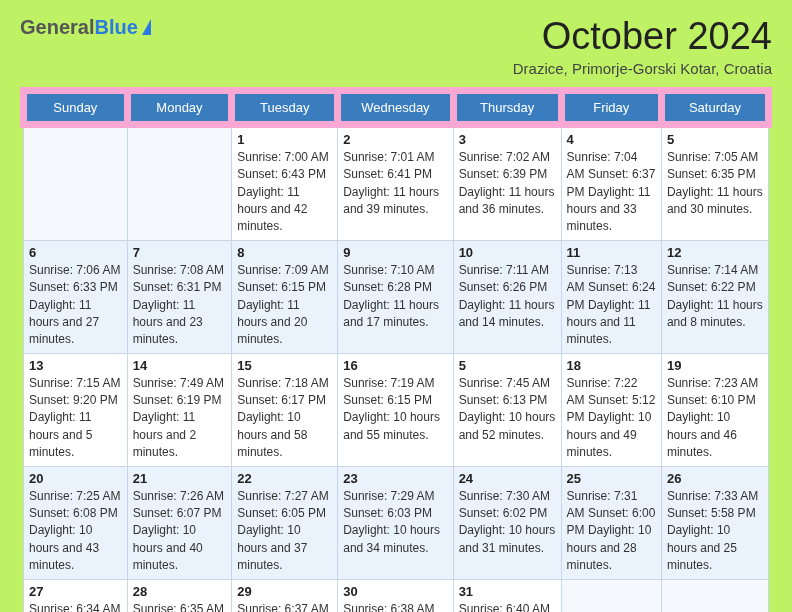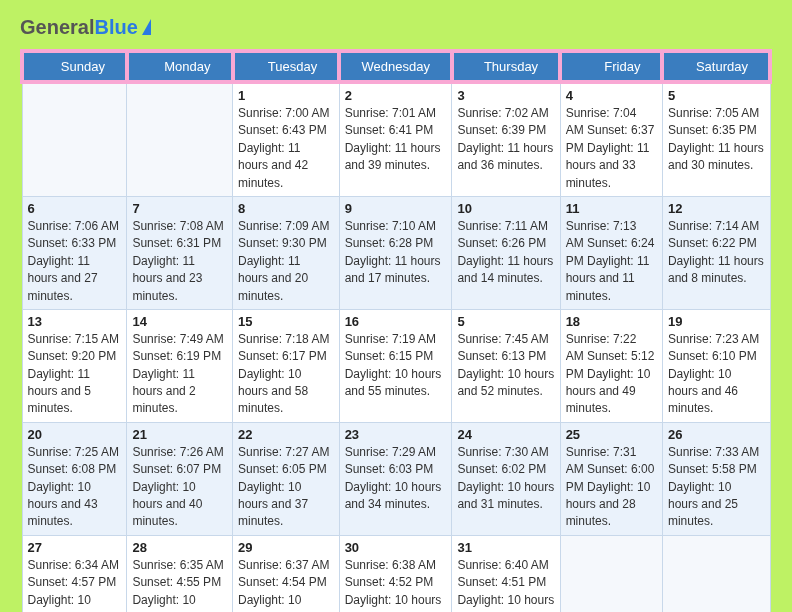--- a/index.html
+++ b/index.html
@@ -58,24 +58,24 @@
     }
     .calendar {
       width: 100%;
       border-collapse: collapse;
       font-size: 11px;
     }
     .calendar th {
       background: #3a7dbf;
       color: #fff;
       padding: 6px 20px;
-      text-align: right;
+      text-align: center;
       font-size: 13px;
       font-weight: normal;
-      border: 4px solid #f9a8d4;
+      border: 7px solid #f9a8d4;
     }
     .calendar td {
       vertical-align: top;
       border: 1px solid #c8d8ea;
       padding: 4px 5px;
       width: 113px;
       min-height: 80px;
       height: 80px;
       background: #fff;
       color: #333;
@@ -107,20 +107,22 @@
 <div class="page">
   <div class="header">
     <div class="logo">
       <div class="logo-text">
         <span class="logo-general">General</span>
         <span class="logo-blue">Blue</span>
         <div class="logo-icon"></div>
       </div>
     </div>
     <div class="title-block">
+      <div class="title-month">October 2024</div>
+      <div class="title-location">Drazice, Primorje-Gorski Kotar, Croatia</div>
     </div>
   </div>
 
   <table class="calendar">
     <thead>
       <tr>
         <th>Sunday</th>
         <th>Monday</th>
         <th>Tuesday</th>
         <th>Wednesday</th>
@@ -173,21 +175,21 @@
           </td>
           <td>
             <span class="day-num">7</span>
             <div class="day-info">Sunrise: 7:08 AM
 Sunset: 6:31 PM
 Daylight: 11 hours and 23 minutes.</div>
           </td>
           <td>
             <span class="day-num">8</span>
             <div class="day-info">Sunrise: 7:09 AM
-Sunset: 9:30 PM
+Sunset: 6:15 PM
 Daylight: 11 hours and 20 minutes.</div>
           </td>
           <td>
             <span class="day-num">9</span>
             <div class="day-info">Sunrise: 7:10 AM
 Sunset: 6:28 PM
 Daylight: 11 hours and 17 minutes.</div>
           </td>
           <td>
             <span class="day-num">10</span>

